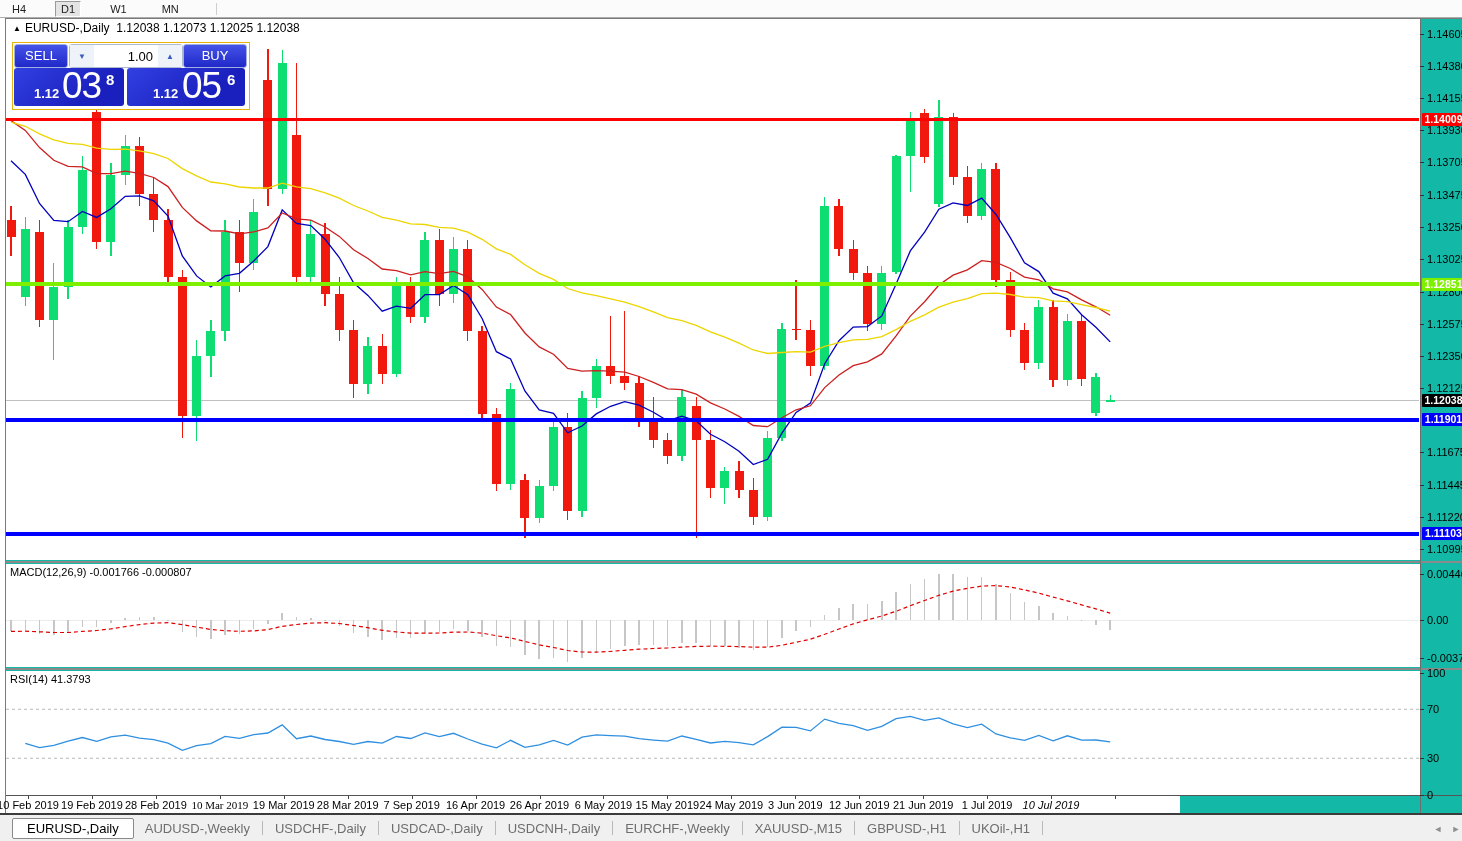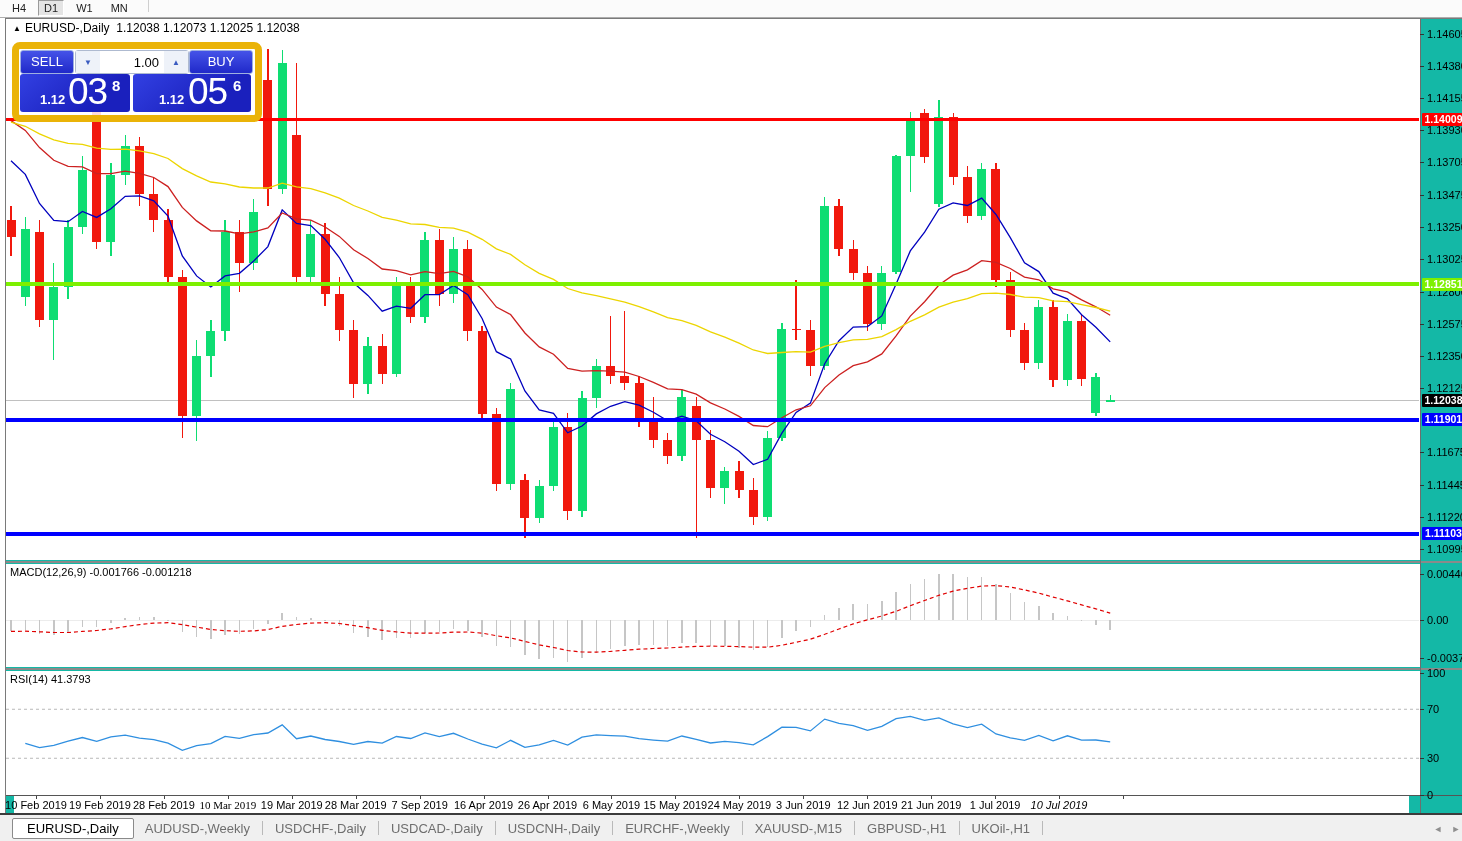--- a/index.html
+++ b/index.html
@@ -1,46 +1,46 @@
 <!DOCTYPE html>
 <html><head>
 <meta charset="utf-8">
 <style>
   html,body{margin:0;padding:0;}
   body{width:1462px;height:841px;position:relative;overflow:hidden;background:#fff;
        font-family:"Liberation Sans",sans-serif;-webkit-font-smoothing:antialiased;}
   
   #toolbar{position:absolute;left:0;top:0;width:1462px;height:17px;background:#fbfbfb;
-           border-bottom:1px solid #adadad;display:flex;}
+           border-bottom:1px solid #adadad;display:flex;align-items:center;gap:17px;}
   .tf-btn{height:14px;line-height:14px;padding:0 5px;margin-left:6px;font-size:11px;color:#222;
           border:1px solid transparent;cursor:default;}
   .tf-btn.active{background:#e4e4e4;border:1px solid #9a9a9a;border-right-color:#fff;border-bottom-color:#fff;}
   .tb-sep{width:1px;height:12px;background:#cfcfcf;margin-left:14px;}
   
   #frame{position:absolute;left:5px;top:18px;width:1457px;height:797px;background:#14b8a6;
          border-top:1px solid #7a7a7a;border-left:1px solid #7a7a7a;}
   #plot-main,#plot-macd,#plot-rsi{position:absolute;left:0;background:#fff;}
   svg{position:absolute;left:0;top:0;}
   #axis-div{position:absolute;left:1414px;top:0;width:1px;height:795px;background:#6e6e6e;}
   .splitter{position:absolute;left:0;width:1457px;height:2px;background:#8a8a8a;}
   
   .plabel{position:absolute;left:1421px;width:40px;font-size:11px;color:#000;height:12px;line-height:12px;}
   .ptick{position:absolute;left:1414px;width:4px;height:1px;background:#333;}
   .badge{position:absolute;left:1416px;width:43px;height:13px;line-height:13px;font-size:10.5px;
          font-weight:700;color:#fff;text-align:center;border-radius:1px;}
   .ind-label{position:absolute;left:4px;top:2px;font-size:11px;color:#000;z-index:5;}
   .shift-marker{position:absolute;left:1128px;top:3px;width:0;height:0;
                 border-left:6px solid transparent;border-right:6px solid transparent;border-top:7px solid #b9b9b9;}
   
-  #time-axis{position:absolute;left:8px;top:777px;width:1395px;height:18px;background:#fff;}
+  #time-axis{position:absolute;left:0;top:777px;width:1174px;height:18px;background:#fff;}
   .tlabel{position:absolute;top:3px;font-size:11px;color:#000;white-space:nowrap;transform:translateX(-50%);}
   .ttick{position:absolute;top:0;width:1px;height:3px;background:#444;}
   
   #trade-panel{position:absolute;left:6px;top:23px;width:234px;height:64px;z-index:10;
-               background:rgba(255,255,255,.85);border:7px solid #eab308;border-radius:8px;padding:1px;}
+               background:rgba(255,255,255,.85);border:1px solid #eab308;border-radius:0;padding:1px;}
   .tp-btn{position:absolute;height:22px;line-height:22px;text-align:center;color:#fff;font-size:13px;
           background:linear-gradient(#4553e8,#2029c9);border:1px solid #9fb0e0;border-radius:3px;cursor:pointer;}
   #sell-btn{left:1px;top:1px;width:52px;}
   #buy-btn{left:170px;top:1px;width:62px;}
   #vol-box{position:absolute;left:56px;top:1px;width:112px;height:22px;background:#fff;
            border:1px solid #aebad0;border-radius:3px;display:flex;align-items:stretch;}
   .vol-btn{width:24px;background:#eef2f9;border:0;display:flex;align-items:center;justify-content:center;
            font-size:8px;color:#3a5bc0;cursor:pointer;}
   #vol-input{flex:1;border:0;outline:0;text-align:right;font-size:13px;color:#000;padding:0 5px;min-width:0;
              font-family:"Liberation Sans",sans-serif;}
@@ -269,21 +269,21 @@
         <polyline points="5.0,103.2 19.3,107.3 33.5,114.9 47.8,120.9 62.1,124.4 76.4,125.4 90.7,129.2 104.9,130.3 119.2,130.1 133.5,131.9 147.8,134.6 162.0,139.5 176.3,149.6 190.6,156.9 204.8,163.0 219.1,164.9 233.4,168.0 247.7,169.0 261.9,169.0 276.2,164.1 290.5,167.8 304.8,169.7 319.1,173.8 333.3,179.2 347.6,186.5 361.9,192.0 376.2,198.4 390.4,201.1 404.7,204.9 419.0,205.5 433.3,208.3 447.5,209.1 461.8,213.2 476.1,220.3 490.4,229.9 504.6,235.4 518.9,245.7 533.2,254.4 547.5,260.4 561.7,269.5 576.0,273.8 590.3,276.7 604.6,279.8 618.8,283.1 633.1,287.7 647.4,292.9 661.6,298.6 675.9,301.7 690.2,306.4 704.5,312.8 718.8,318.2 733.0,324.2 747.3,331.0 761.6,334.5 775.9,333.5 790.1,332.6 804.4,333.2 818.7,327.4 833.0,323.6 847.2,320.9 861.5,320.3 875.8,317.7 890.1,310.6 904.3,302.3 918.6,295.9 932.9,288.2 947.1,283.1 961.4,279.7 975.7,274.6 990.0,274.1 1004.3,275.5 1018.5,278.2 1032.8,278.6 1047.1,281.8 1061.4,282.6 1075.6,285.6 1089.9,288.5 1104.2,292.1" fill="none" stroke="#ecd500" stroke-width="1.3" shape-rendering="auto"></polyline>
         <line x1="0" y1="100.02493074792189" x2="1413" y2="100.02493074792189" stroke="#ff0000" stroke-width="3"></line>
         <line x1="0" y1="265.2243767313034" x2="1413" y2="265.2243767313034" stroke="#7df000" stroke-width="4"></line>
         <line x1="0" y1="400.7506925207747" x2="1413" y2="400.7506925207747" stroke="#0000ff" stroke-width="4"></line>
         <line x1="0" y1="514.592797783934" x2="1413" y2="514.592797783934" stroke="#0000ff" stroke-width="4"></line>
       </svg>
   </div>
   <div class="splitter" style="top:542px;"></div>
 
   <div id="plot-macd" style="top:545px;width:1414px;height:103px;">
-    <div class="ind-label">MACD(12,26,9) -0.001766 -0.001218</div>
+    <div class="ind-label">MACD(12,26,9) -0.001766 -0.000807</div>
     <svg id="macd-svg" width="1414" height="103" shape-rendering="crispEdges">
         <line x1="0" y1="56" x2="1413" y2="56" stroke="#ececec" stroke-width="1"></line>
         <line x1="5" y1="56" x2="5" y2="67.44705735971313" stroke="#c6c6c6" stroke-width="1.5"></line>
         <line x1="19.275" y1="56" x2="19.275" y2="66.10602317557883" stroke="#c6c6c6" stroke-width="1.5"></line>
         <line x1="33.55" y1="56" x2="33.55" y2="70.1999631118605" stroke="#c6c6c6" stroke-width="1.5"></line>
         <line x1="47.825" y1="56" x2="47.825" y2="71.35541093368661" stroke="#c6c6c6" stroke-width="1.5"></line>
         <line x1="62.1" y1="56" x2="62.1" y2="68.63395781777643" stroke="#c6c6c6" stroke-width="1.5"></line>
         <line x1="76.375" y1="56" x2="76.375" y2="63.07042841605324" stroke="#c6c6c6" stroke-width="1.5"></line>
         <line x1="90.65" y1="56" x2="90.65" y2="62.74016325418815" stroke="#c6c6c6" stroke-width="1.5"></line>
         <line x1="104.925" y1="56" x2="104.925" y2="58.541949447310785" stroke="#c6c6c6" stroke-width="1.5"></line>

